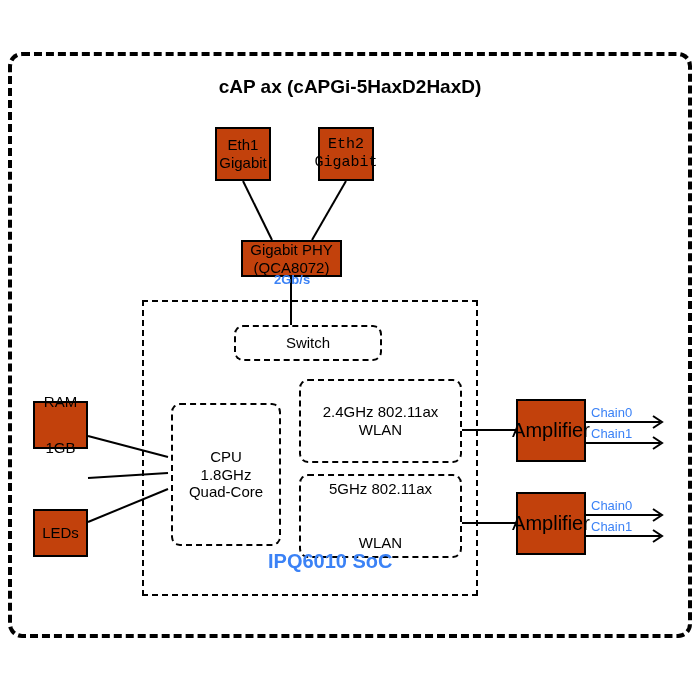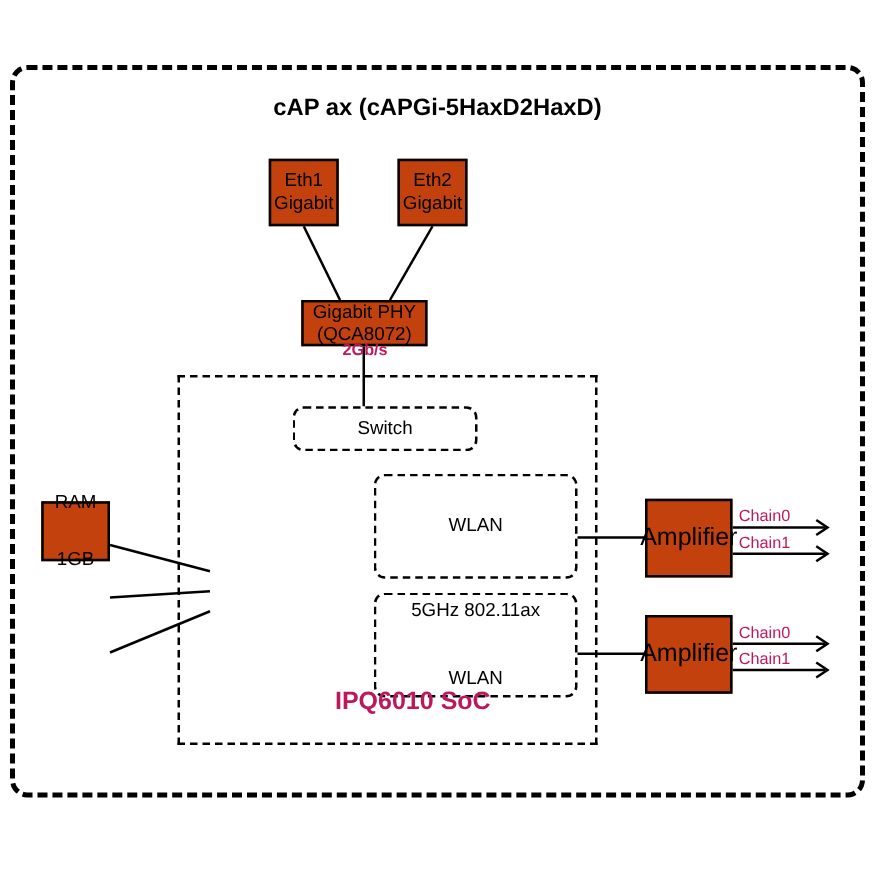--- a/index.html
+++ b/index.html
@@ -64,21 +64,21 @@
     position: absolute;
     width: 700px;
     text-align: center;
     font-size: 19px;
     font-weight: bold;
     color: #000000;
     z-index: 4;
   }
   .free-label {
     position: absolute;
-    color: #be185d;
+    color: #3b82f6;
     z-index: 4;
     white-space: nowrap;
   }
   .lbl-bold {
     font-weight: bold;
   }
   .t14 { font-size: 20px; }
   .t15 { font-size: 15px; }
   .t13 { font-size: 13px; }
 </style>
@@ -125,52 +125,61 @@
     </g>
   </svg>
 
   <div class="title" style="top:76px;">cAP ax (cAPGi-5HaxD2HaxD)</div>
 
   <div class="node solid-box t15" style="left:215px; top:127px; width:56px; height:54px;">
     <span>Eth1</span>
     <span>Gigabit</span>
   </div>
 
-  <div class="node solid-box t15" style="left:318px; top:127px; width:56px; height:54px;">
+  <div class="node solid-box t15" style="left:318px; top:127px; width:56px; height:54px;font-family:Liberation Mono, monospace;">
     <span>Eth2</span>
     <span>Gigabit</span>
   </div>
 
   <div class="node solid-box t15" style="left:241px; top:240px; width:101px; height:37px;">
     <span>Gigabit PHY</span>
     <span>(QCA8072)</span>
   </div>
 
   <div class="free-label t13 lbl-bold" style="left:274px; top:272px;">2Gb/s</div>
 
   <div class="node dashed-box t15" style="left:234px; top:325px; width:148px; height:36px;">
     <span>Switch</span>
   </div>
 
+  <div class="node dashed-box t15" style="left:171px; top:403px; width:110px; height:143px;">
+    <span>CPU</span>
+    <span>1.8GHz</span>
+    <span>Quad-Core</span>
+  </div>
 
   <div class="node dashed-box t15" style="left:299px; top:379px; width:163px; height:84px;">
+    <span>2.4GHz 802.11ax</span>
     <span>WLAN</span>
   </div>
 
   <div class="node dashed-box t15" style="left:299px; top:474px; width:163px; height:84px;gap:36px;">
     <span>5GHz 802.11ax</span>
     <span>WLAN</span>
   </div>
 
   <div class="node solid-box t15" style="left:33px; top:401px; width:55px; height:48px;gap:28px;">
     <span>RAM</span>
     <span>1GB</span>
   </div>
 
 
+  <div class="node solid-box t15" style="left:33px; top:509px; width:55px; height:48px;">
+    <span>LEDs</span>
+  </div>
 
   <div class="node solid-box t14" style="left:516px; top:399px; width:70px; height:63px;">
     <span>Amplifier</span>
   </div>
 
   <div class="node solid-box t14" style="left:516px; top:492px; width:70px; height:63px;">
     <span>Amplifier</span>
   </div>
 
   <div class="free-label t13" style="left:591px; top:405px;">Chain0</div>

